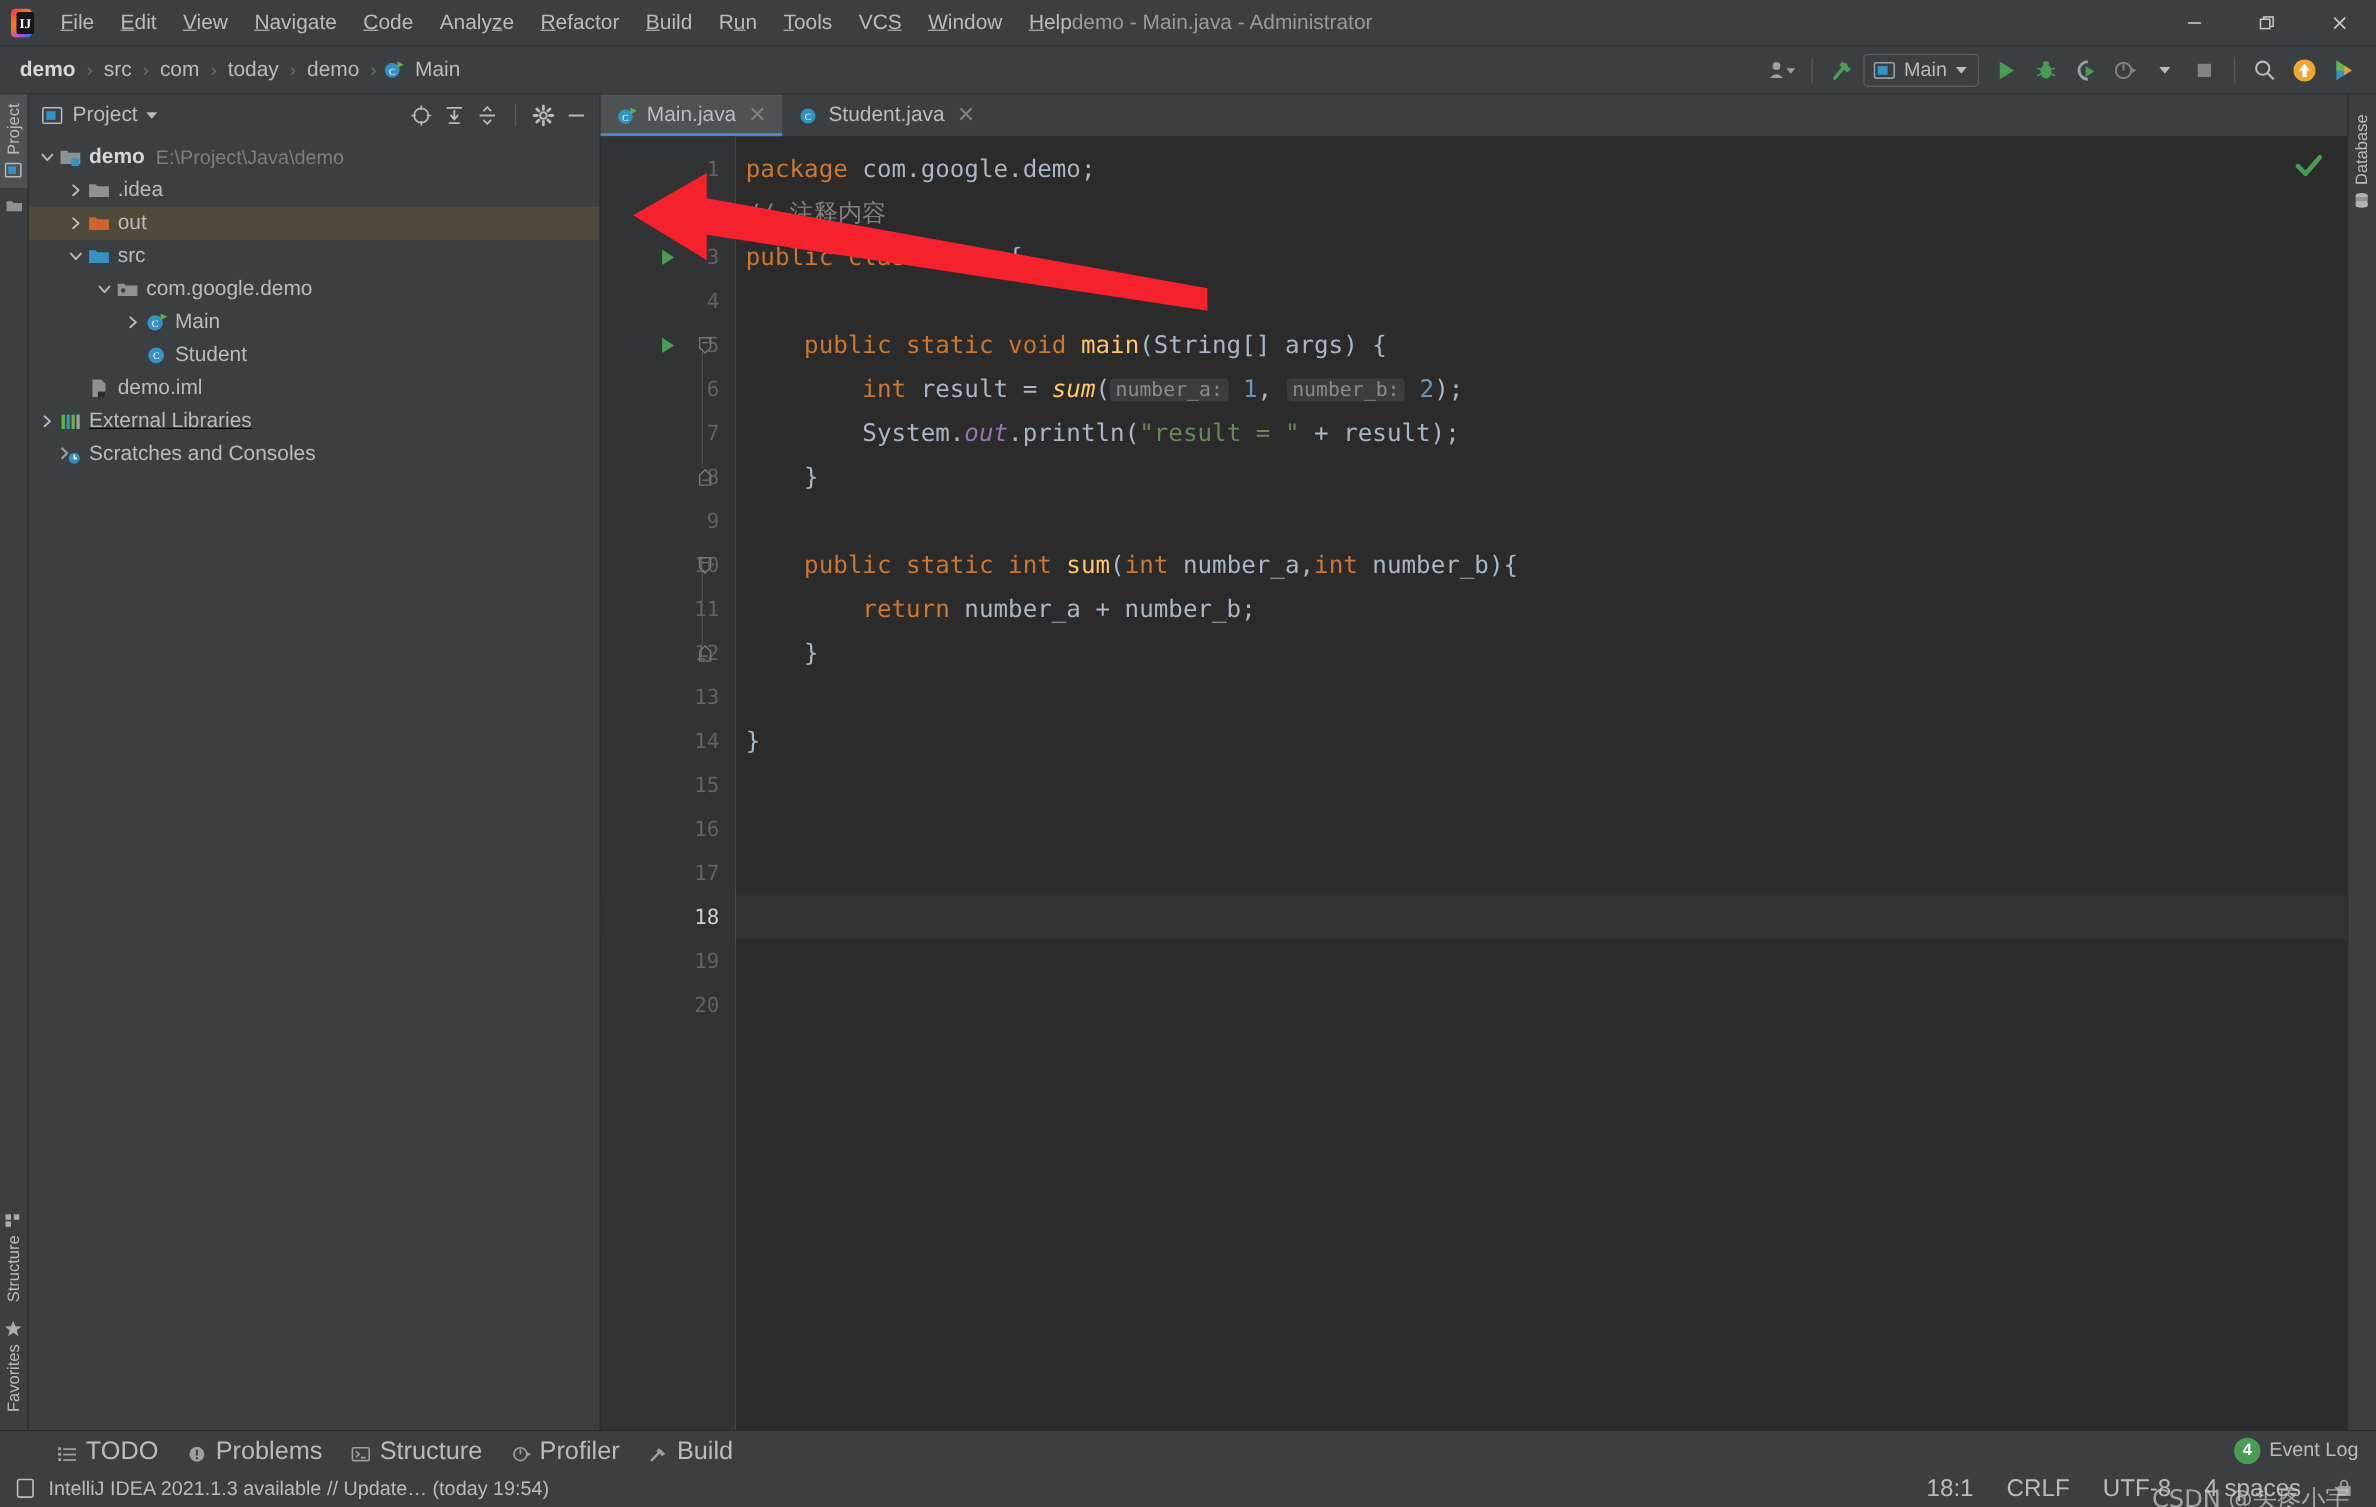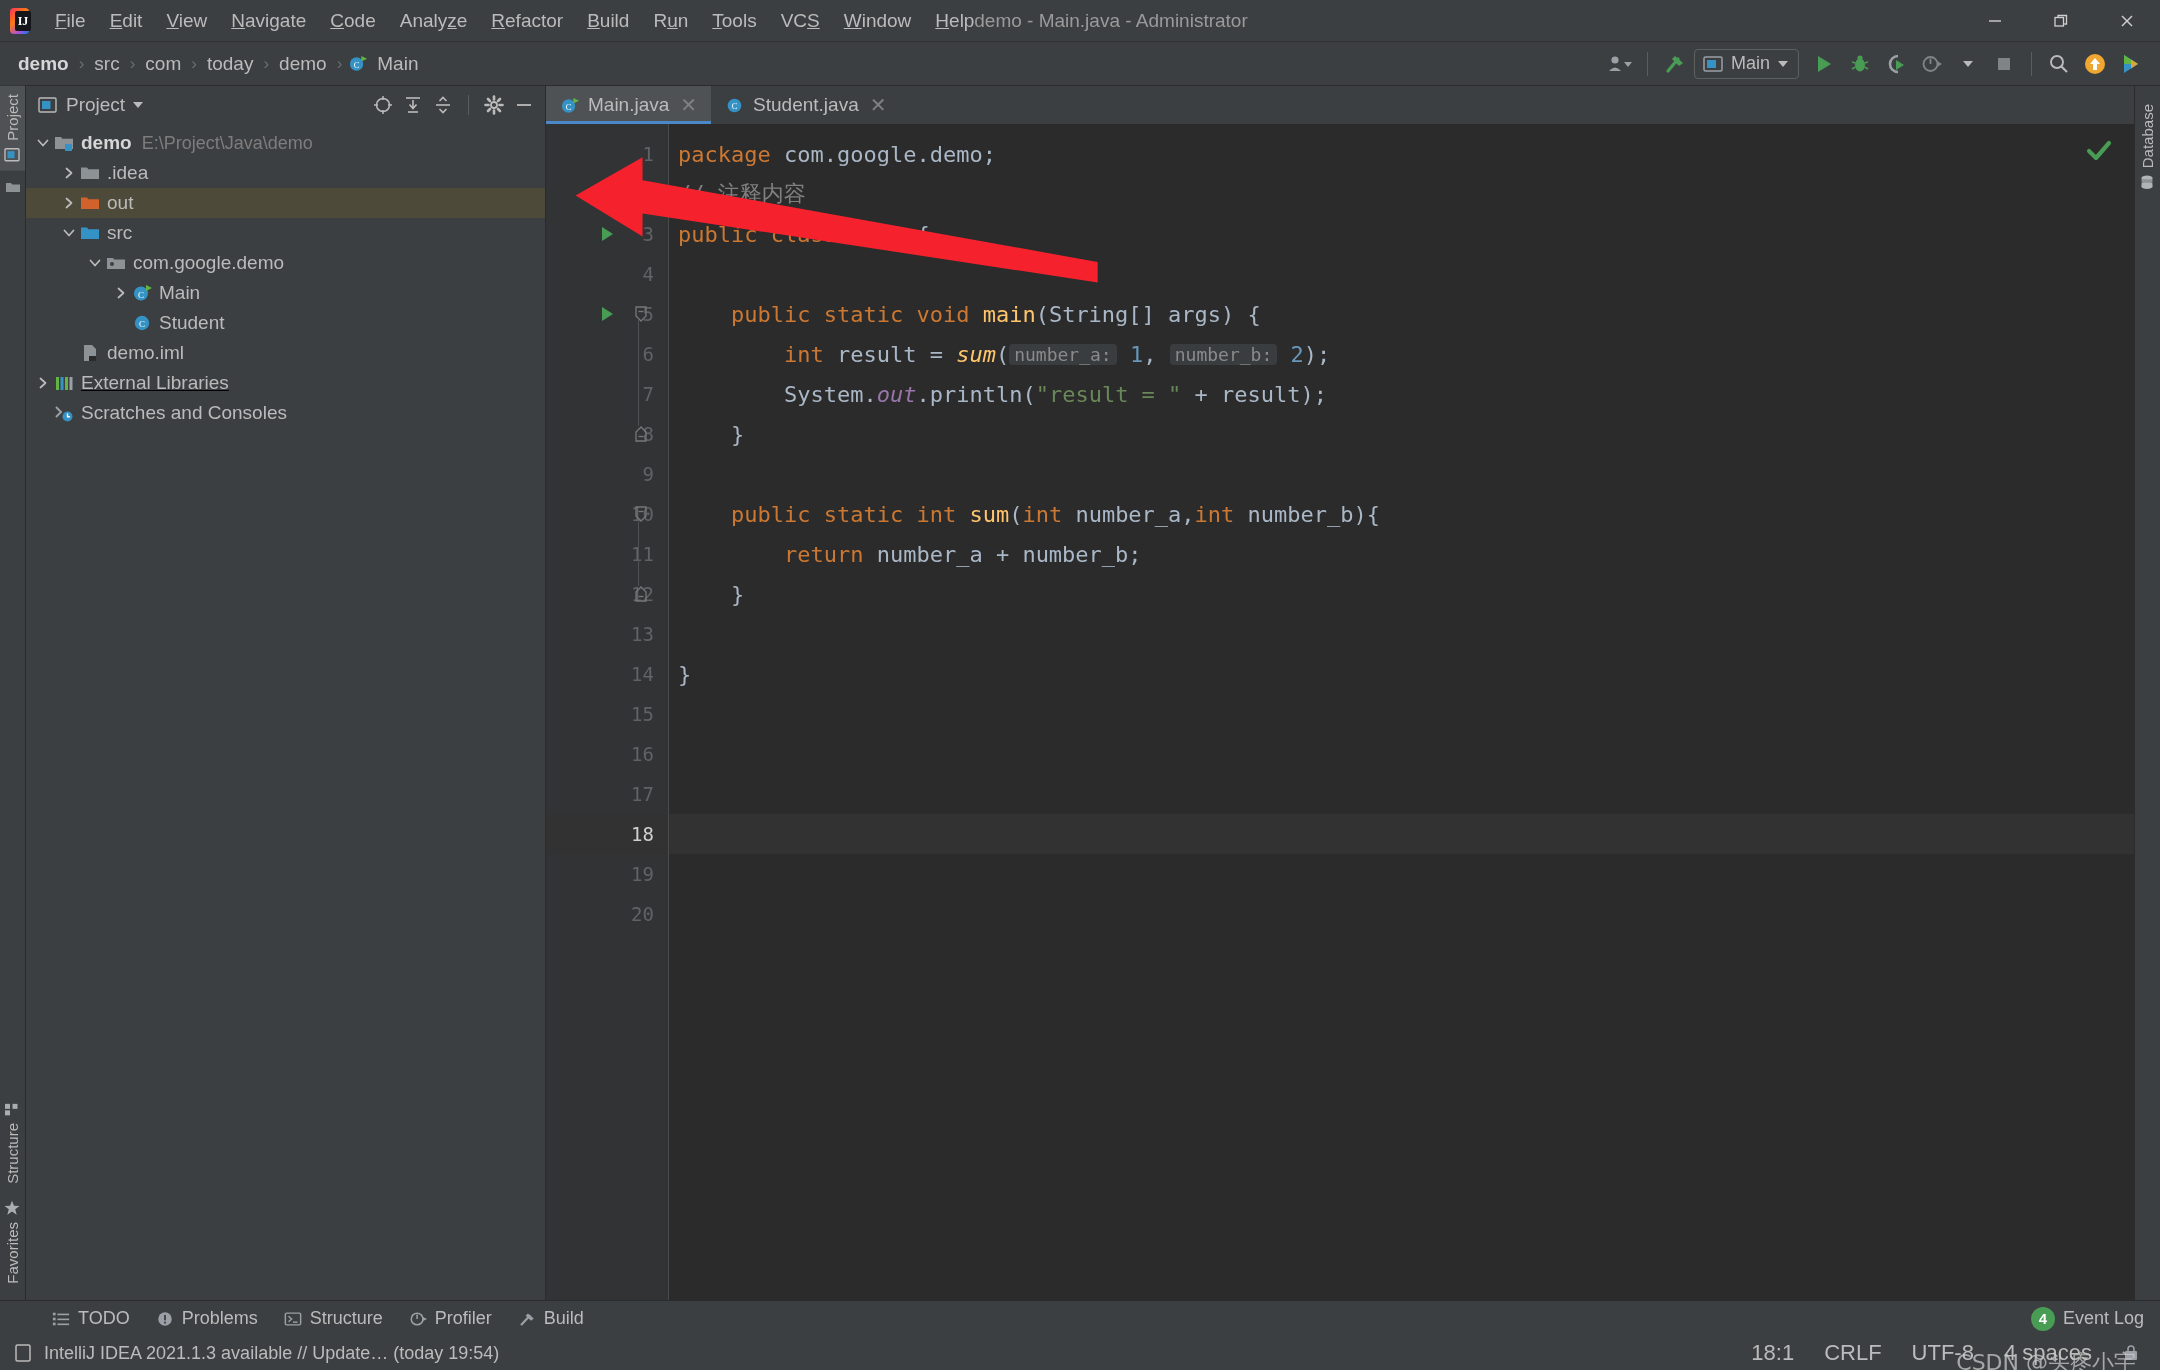--- a/index.html
+++ b/index.html
@@ -157,21 +157,21 @@
 
   
   .annot { position: absolute; pointer-events: none; left: 0; top: 0; width: 100%; height: 100%; z-index: 30; }
 
   
   .toolbar-bottom {
     height: 36px; background: #3c3f41; display: flex; align-items: center; flex: none;
     border-top: 1px solid #2b2b2b; padding-left: 40px; gap: 2px;
   }
   .tw {
-    display: flex; align-items: center; gap: 8px; padding: 3px 12px; color: #bbbbbb; font-size: 18px; border-radius: 3px;
+    display: flex; align-items: center; gap: 8px; padding: 3px 12px; color: #bbbbbb; font-size: 23px; border-radius: 3px;
   }
   .tw .twico { width: 18px; height: 18px; flex: none; }
   .tw-right { margin-left: auto; display: flex; align-items: center; padding-right: 16px; gap: 8px; }
   .badge {
     background: #499c54; color: #fff; border-radius: 50%; width: 24px; height: 24px;
     font-size: 15px; display: flex; align-items: center; justify-content: center; font-weight: bold;
   }
 
   .statusbar {
     height: 34px; background: #3c3f41; display: flex; align-items: center; flex: none;

